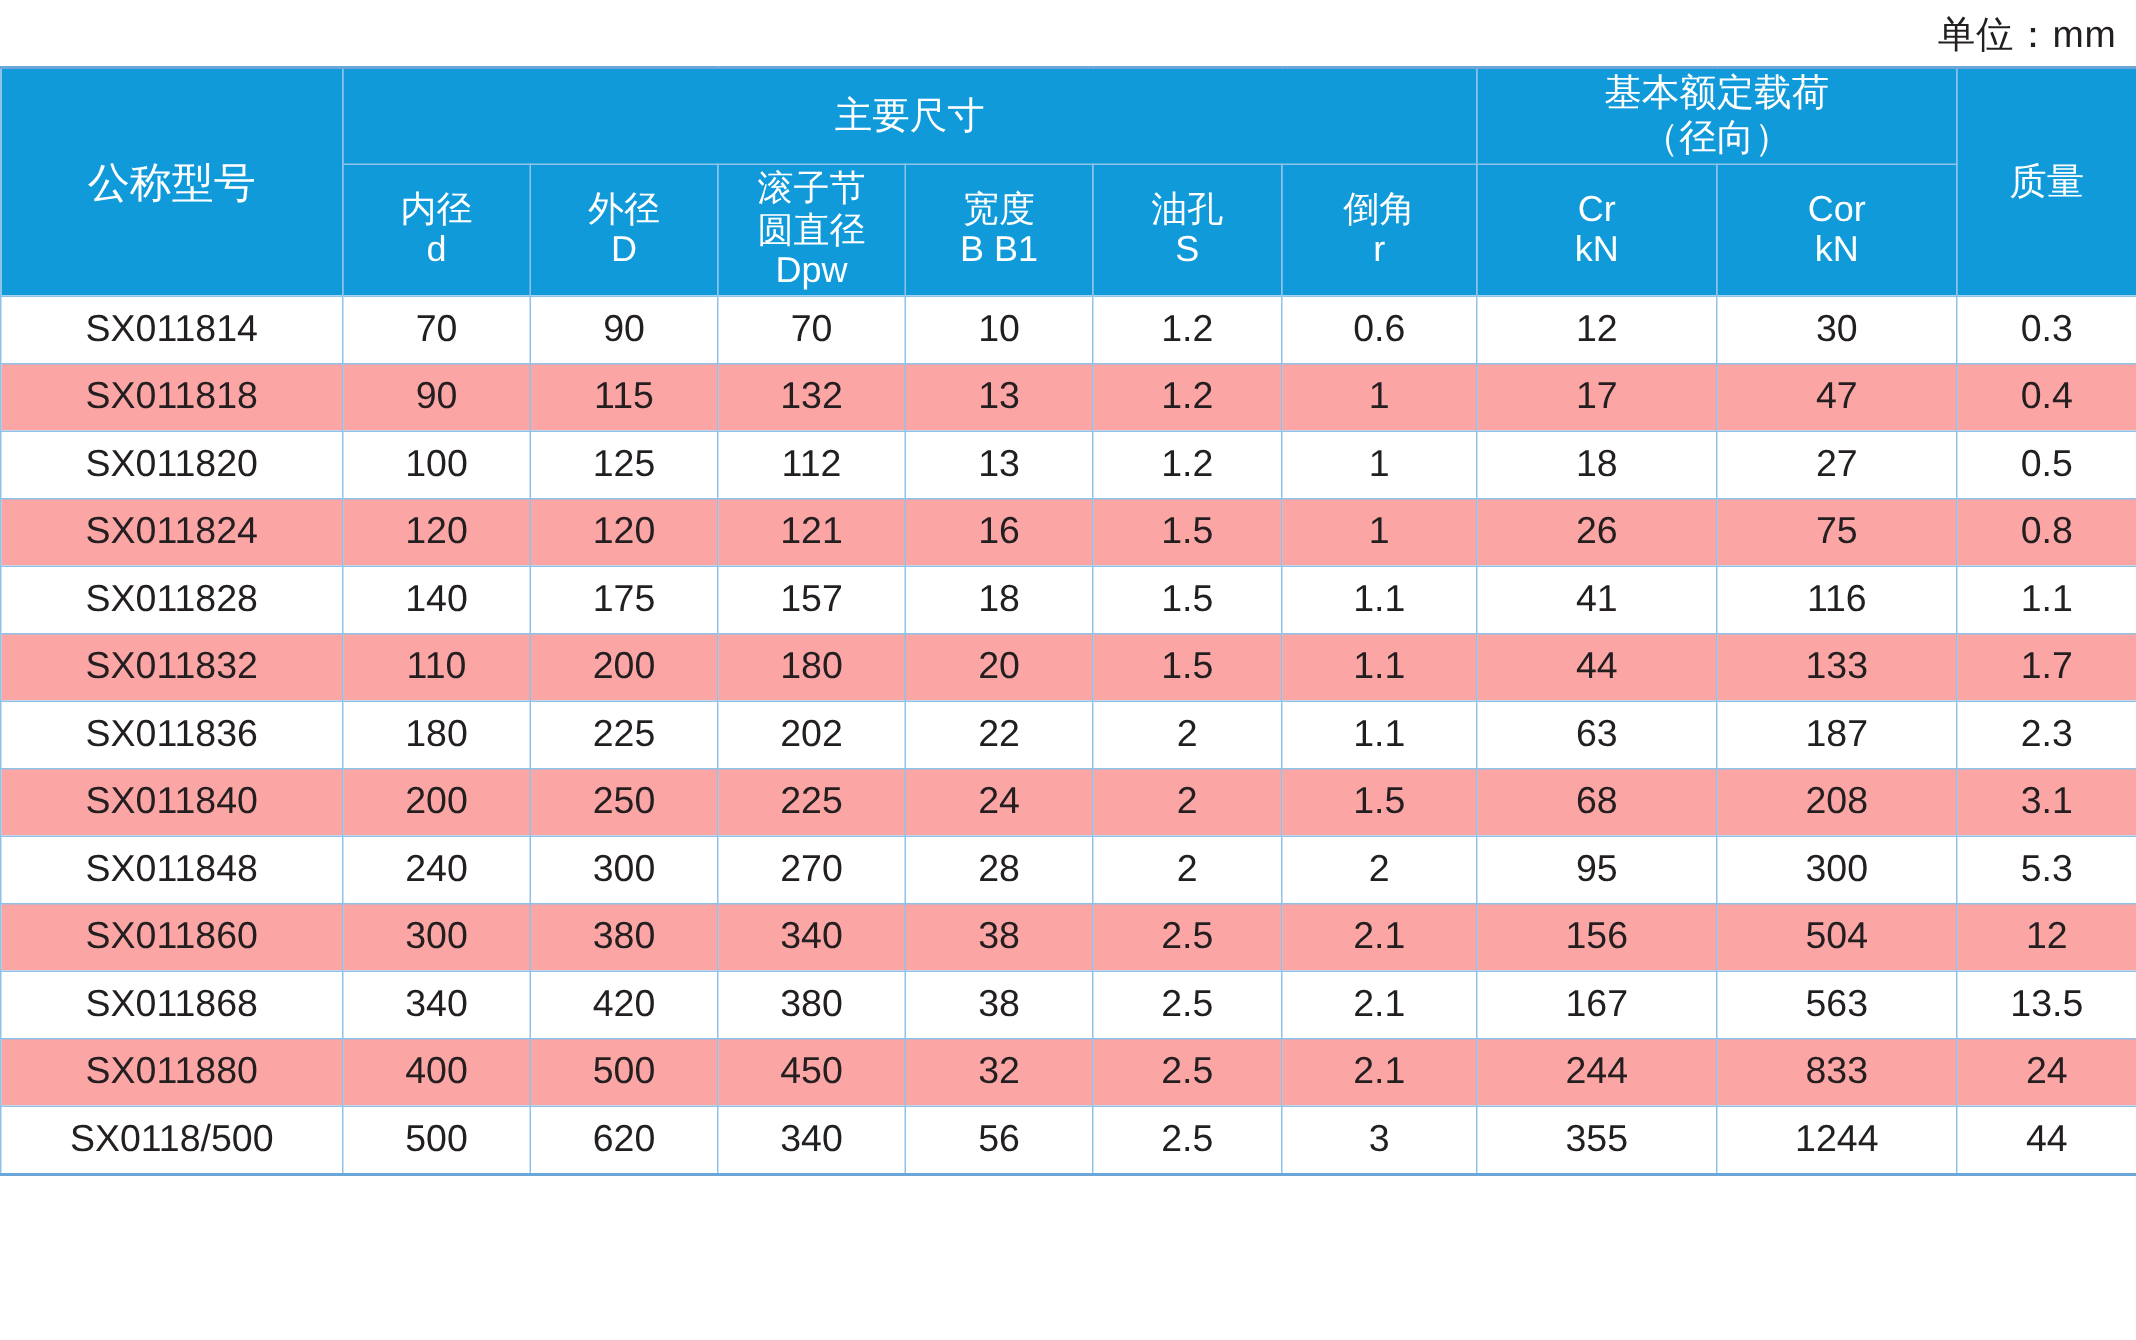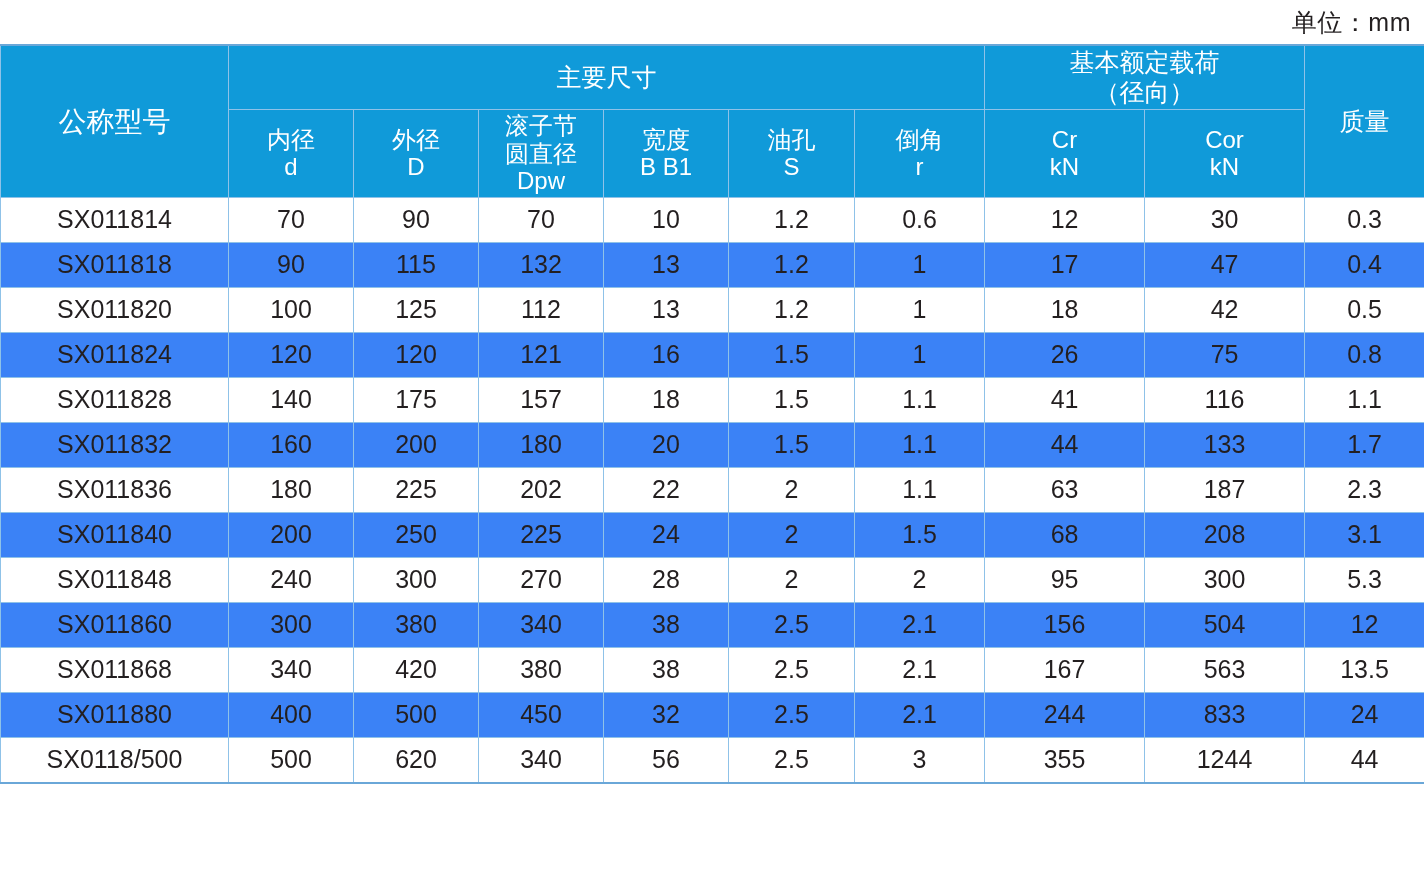--- a/index.html
+++ b/index.html
@@ -68,21 +68,21 @@
     color: #231f20;
     border-left-color: #9ccdec;
     border-right-color: #9ccdec;
     border-top-color: #9ccdec;
     border-bottom-color: #9ccdec;
   }
   tbody tr.odd td {
     background: #ffffff;
   }
   tbody tr.even td {
-    background: #3b82f6;
+    background: #fca5a5;
   }
   .sub-line {
     display: block;
   }
 </style>
 </head>
 <body>
 
 <div class="page">
 
@@ -179,21 +179,21 @@
         </tr>
         <tr class="odd">
           <td>SX011820</td>
           <td>100</td>
           <td>125</td>
           <td>112</td>
           <td>13</td>
           <td>1.2</td>
           <td>1</td>
           <td>18</td>
-          <td>42</td>
+          <td>27</td>
           <td>0.5</td>
         </tr>
         <tr class="even">
           <td>SX011824</td>
           <td>120</td>
           <td>120</td>
           <td>121</td>
           <td>16</td>
           <td>1.5</td>
           <td>1</td>
@@ -208,21 +208,21 @@
           <td>157</td>
           <td>18</td>
           <td>1.5</td>
           <td>1.1</td>
           <td>41</td>
           <td>116</td>
           <td>1.1</td>
         </tr>
         <tr class="even">
           <td>SX011832</td>
-          <td>160</td>
+          <td>110</td>
           <td>200</td>
           <td>180</td>
           <td>20</td>
           <td>1.5</td>
           <td>1.1</td>
           <td>44</td>
           <td>133</td>
           <td>1.7</td>
         </tr>
         <tr class="odd">

